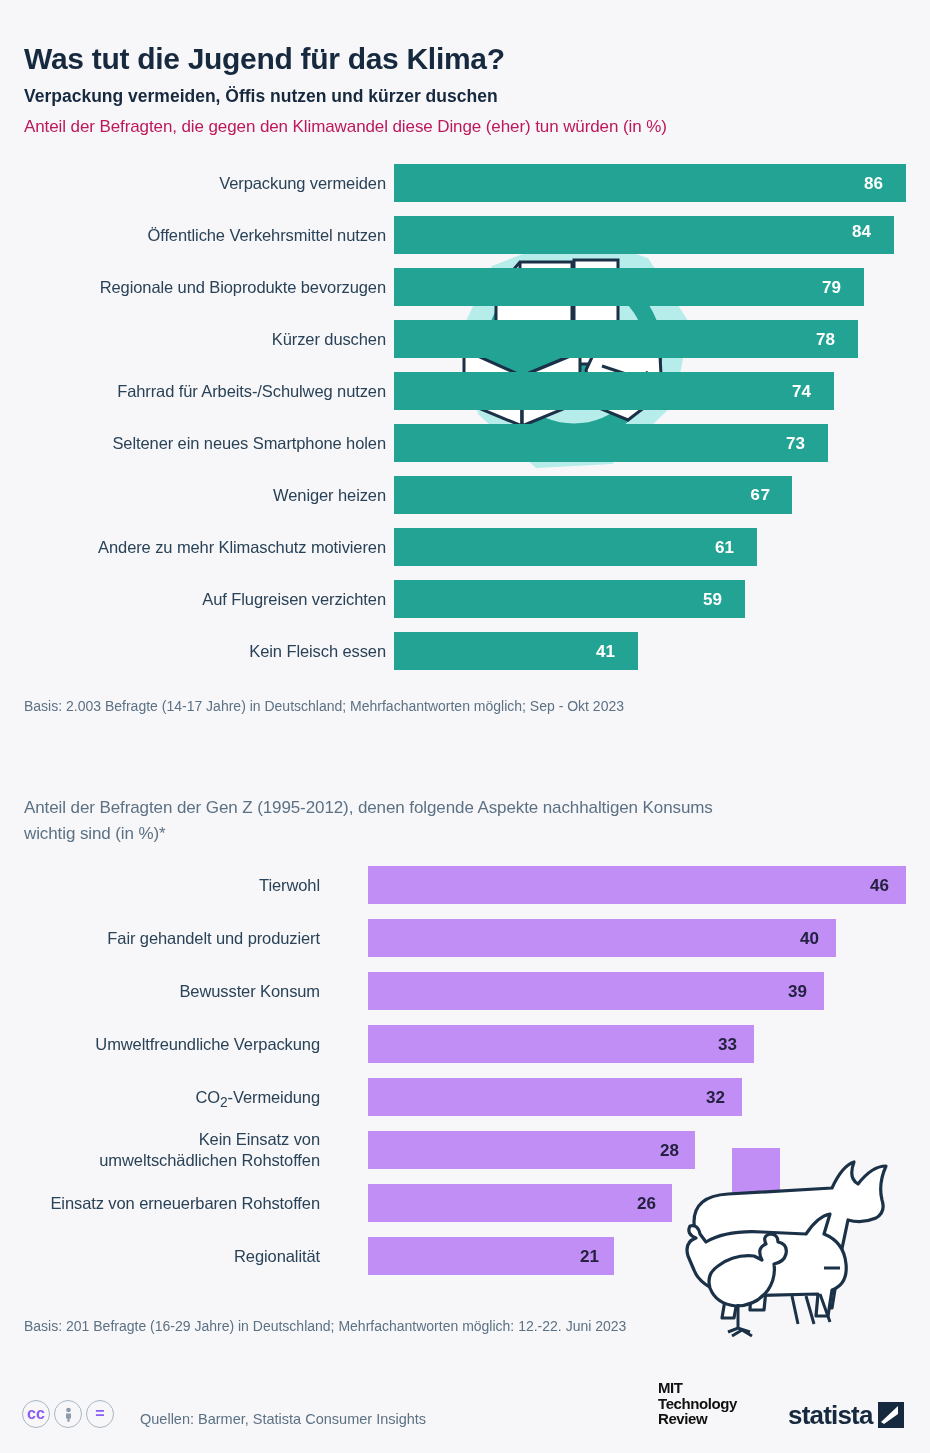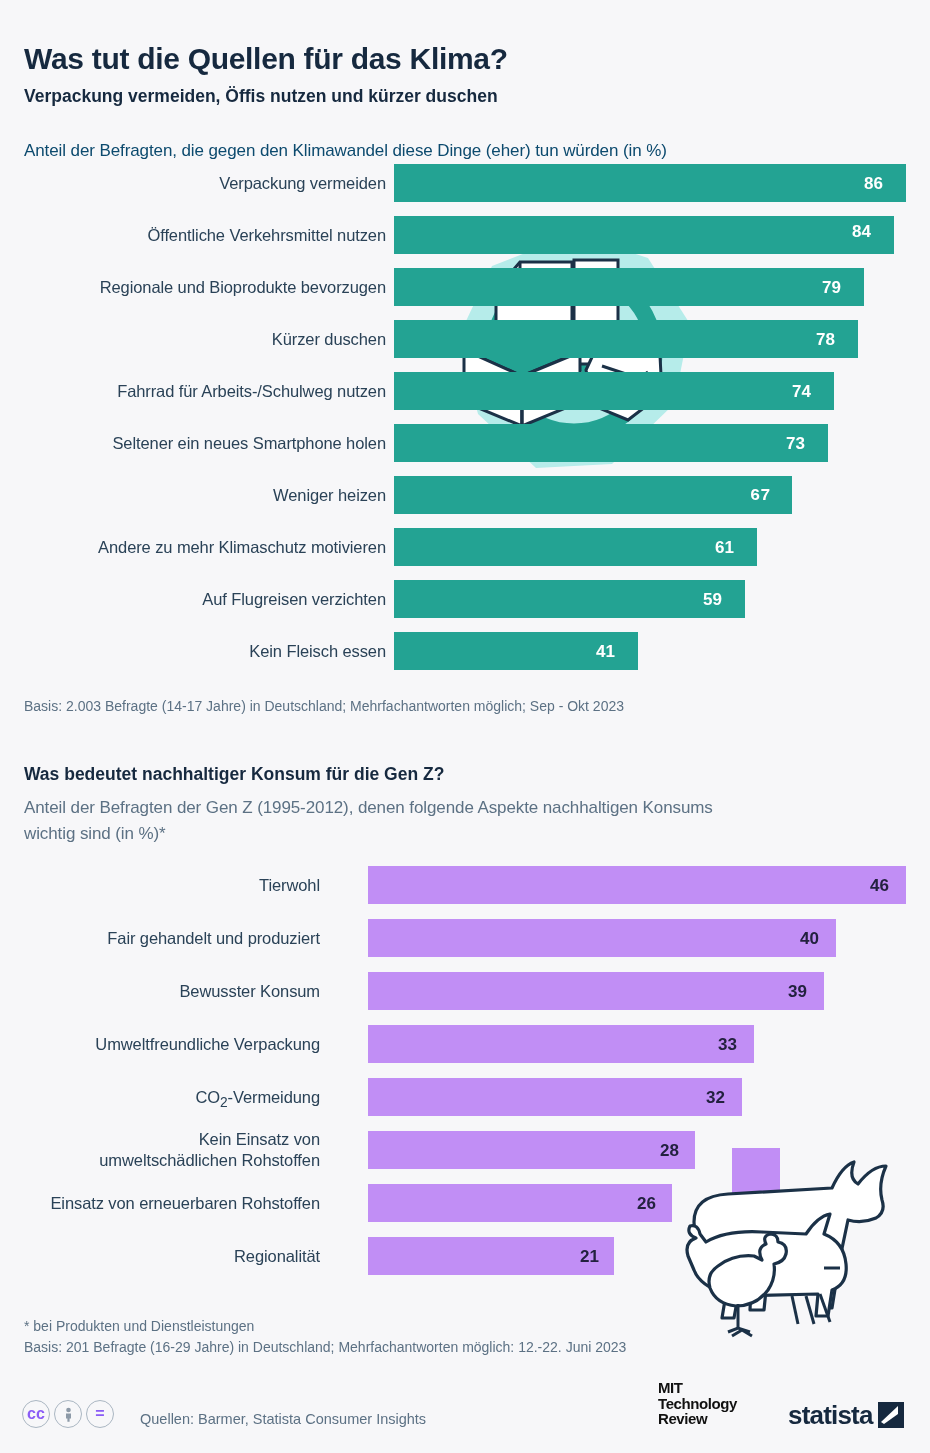--- a/index.html
+++ b/index.html
@@ -37,23 +37,22 @@
     top: 86px;
     font-size: 17.5px;
     font-weight: bold;
     color: #16293f;
   }
   .sec1-desc {
     position: absolute;
     left: 24px;
     top: 117px;
     font-size: 17px;
-    color: #0c4a6e;
+    color: #be185d;
     letter-spacing: -0.1px;
-    margin-top: 24px;
   }
 
   .sec2-subtitle {
     position: absolute;
     left: 24px;
     top: 764px;
     font-size: 17.5px;
     font-weight: bold;
     color: #16293f;
   }
@@ -186,21 +185,21 @@
     pointer-events: none;
   }
   #pkg-illus { left: 452px; top: 228px; }
   #animal-illus { left: 672px; top: 1138px; }
 </style>
 </head>
 <body>
 
 <div class="page">
 
-  <h1 class="main-title">Was tut die Quellen für das Klima?</h1>
+  <h1 class="main-title">Was tut die Jugend für das Klima?</h1>
 
   <div class="sec1-subtitle">Verpackung vermeiden, Öffis nutzen und kürzer duschen</div>
   <div class="sec1-desc">Anteil der Befragten, die gegen den Klimawandel diese Dinge (eher) tun würden (in %)</div>
 
   <svg class="illus" id="pkg-illus" width="244" height="250" viewBox="0 0 244 250">
     <path d="M122 6 L196 30 L238 96 L222 176 L160 236 L84 240 L26 186 L6 110 L40 38 Z" fill="#b6ecea"></path>
     <circle cx="122" cy="124" r="80" fill="none" stroke="#23a393" stroke-width="17"></circle>
     <line x1="66" y1="68" x2="178" y2="180" stroke="#23a393" stroke-width="17"></line>
 
     <path d="M122 32 L166 32 L166 136 L122 136 Z" fill="#ffffff" stroke="#1b3147" stroke-width="3"></path>
@@ -277,21 +276,20 @@
 
     <div class="row" style="top:468px;">
       <div class="row-label" style="top:9px;">Kein Fleisch essen</div>
       <div class="bar" style="left:394px; top:0px; width:244px;"></div>
       <div class="bar-value" style="left:596px; top:10px;">41</div>
     </div>
   </div>
 
   <div class="basis1">Basis: 2.003 Befragte (14-17 Jahre) in Deutschland; Mehrfachantworten möglich; Sep - Okt 2023</div>
 
-  <div class="sec2-subtitle">Was bedeutet nachhaltiger Konsum für die Gen Z?</div>
   <div class="sec2-desc">Anteil der Befragten der Gen Z (1995-2012), denen folgende Aspekte nachhaltigen Konsums wichtig sind (in %)*</div>
 
   <svg class="illus" id="animal-illus" width="240" height="215" viewBox="0 0 240 215">
 
     <path d="M60 10 L108 10 L108 60 Q108 88 84 104 Q60 88 60 60 Z" fill="#c18ef5"></path>
 
     <path d="M22 84 Q22 58 56 56 L160 50 Q170 28 182 24 Q176 40 186 46 Q200 28 214 28
              Q206 46 210 62 Q214 74 204 80 Q190 86 176 82 L168 120 L160 170
              L146 170 L150 124 L96 132 L92 172 L78 172 L80 128
              Q42 130 30 112 Q22 100 22 84 Z" fill="#ffffff" stroke="#1b3147" stroke-width="3.2" stroke-linejoin="round"></path>
@@ -359,21 +357,20 @@
     </div>
 
     <div class="row" style="top:371px;">
       <div class="row-label" style="top:9px;">Regionalität</div>
       <div class="bar" style="left:368px; top:0px; width:246px;"></div>
       <div class="bar-value" style="left:580px; top:10px;">21</div>
     </div>
   </div>
 
   <div class="foot2">
-    <div>* bei Produkten und Dienstleistungen</div>
     <div>Basis: 201 Befragte (16-29 Jahre) in Deutschland; Mehrfachantworten möglich: 12.-22. Juni 2023</div>
   </div>
 
   <div class="footer-rule"></div>
 
   <div class="cc-icons">
     <div class="cc-circle">cc</div>
     <div class="cc-circle">
       <svg width="13" height="15" viewBox="0 0 13 15">
         <circle cx="6.5" cy="3" r="2.3" fill="#8d9aa8"></circle>

